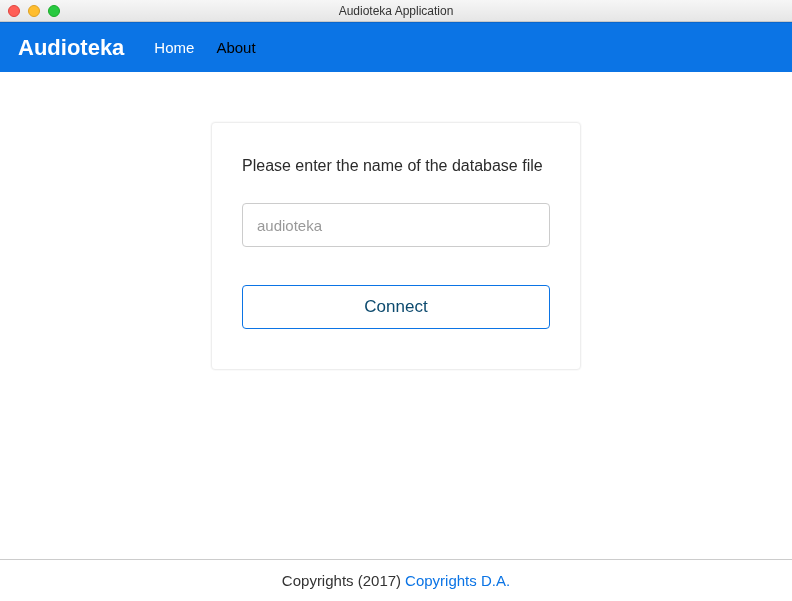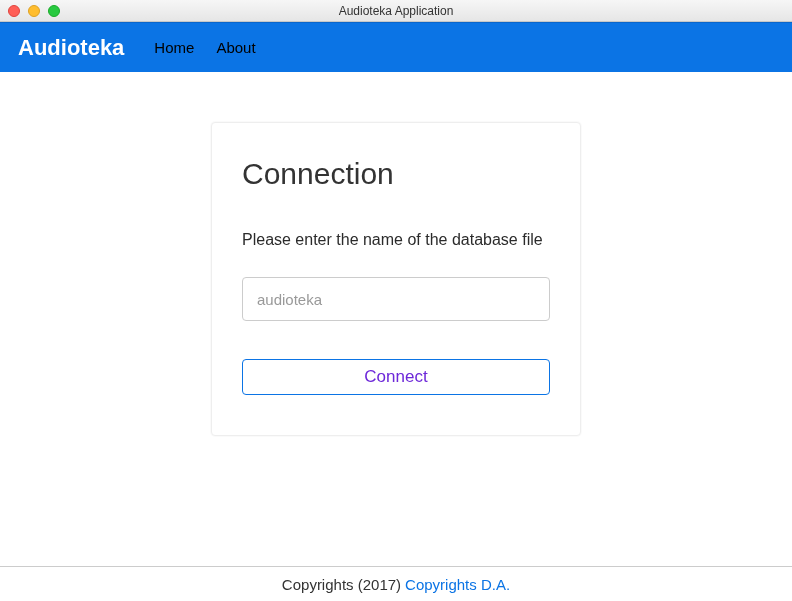--- a/index.html
+++ b/index.html
@@ -54,21 +54,21 @@
       font-weight: 600;
       font-size: 22px;
       margin-right: 30px;
       cursor: default;
     }
     .nav-link {
       font-size: 15px;
       margin-right: 22px;
       cursor: pointer;
     }
-    .nav-link.active { color: #000000; }
+    .nav-link.active { color: #ffffff; }
     .nav-link.inactive { color: #000000; }
     .content {
       flex: 1;
       display: flex;
       justify-content: center;
       align-items: flex-start;
       padding-top: 50px;
       background: #fff;
     }
     .card {
@@ -98,31 +98,31 @@
       padding: 0 14px;
       font-size: 15px;
       color: #555;
       background: #fff;
       outline: none;
       margin-bottom: 38px;
     }
     .text-input::placeholder { color: #999; }
     .connect-btn {
       width: 100%;
-      height: 36px;
+      height: 44px;
       background: #fff;
       border: 1px solid #0b74e5;
       border-radius: 4px;
-      color: #6d28d9;
+      color: #0c4a6e;
       font-size: 17px;
       cursor: pointer;
     }
     .footer {
       border-top: 1px solid #ccc;
-      height: 35px;
+      height: 42px;
       display: flex;
       justify-content: center;
       align-items: center;
       font-size: 15px;
       color: #333;
     }
     .footer a {
       color: #0b74e5;
       text-decoration: none;
       margin-left: 4px;
@@ -141,21 +141,20 @@
 </div>
 
 <div class="navbar">
   <div class="brand">Audioteka</div>
   <div class="nav-link active">Home</div>
   <div class="nav-link inactive">About</div>
 </div>
 
 <div class="content">
   <div class="card">
-    <h1>Connection</h1>
     <div class="prompt">Please enter the name of the database file</div>
     <input class="text-input" type="text" placeholder="audioteka" style="">
     <button class="connect-btn">Connect</button>
   </div>
 </div>
 
 <div class="footer">
   <span>Copyrights (2017)</span>
   <a href="#">Copyrights D.A.</a>
 </div>

